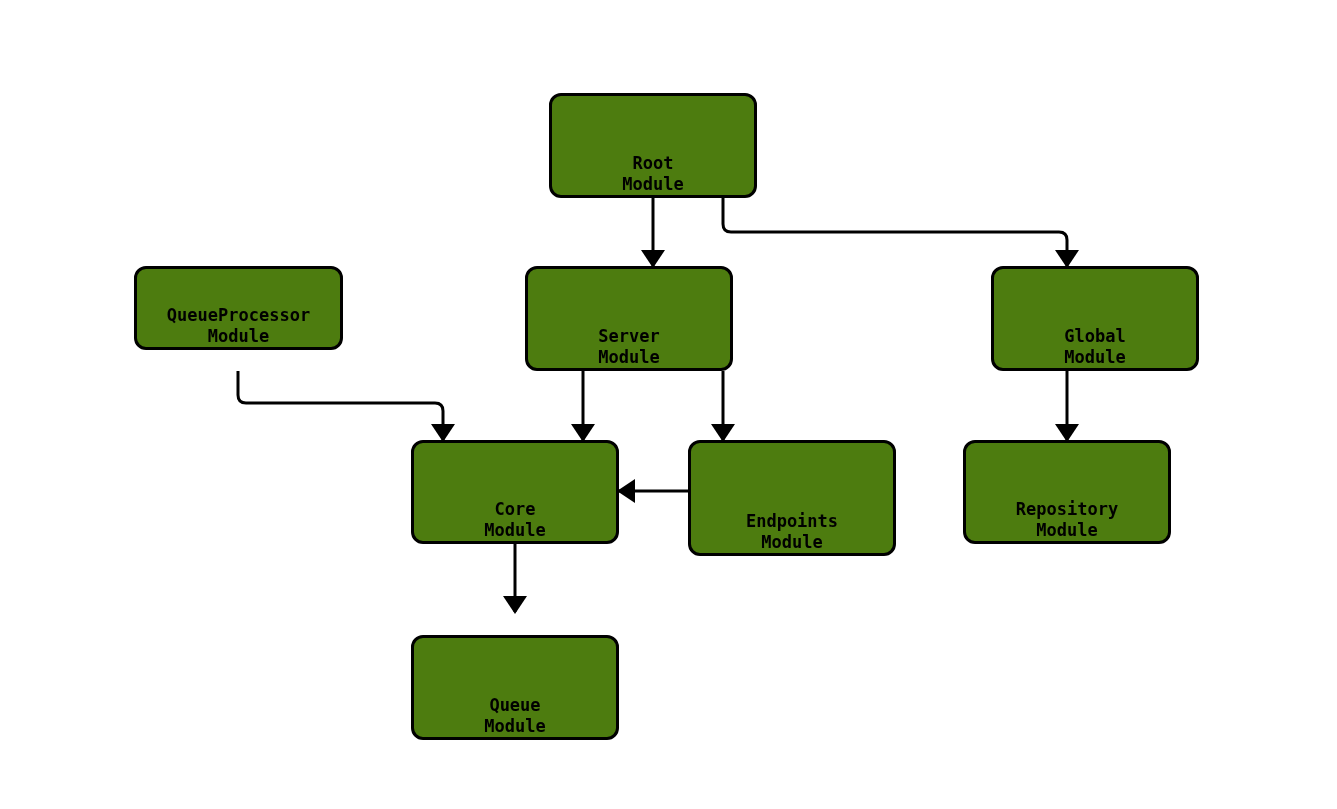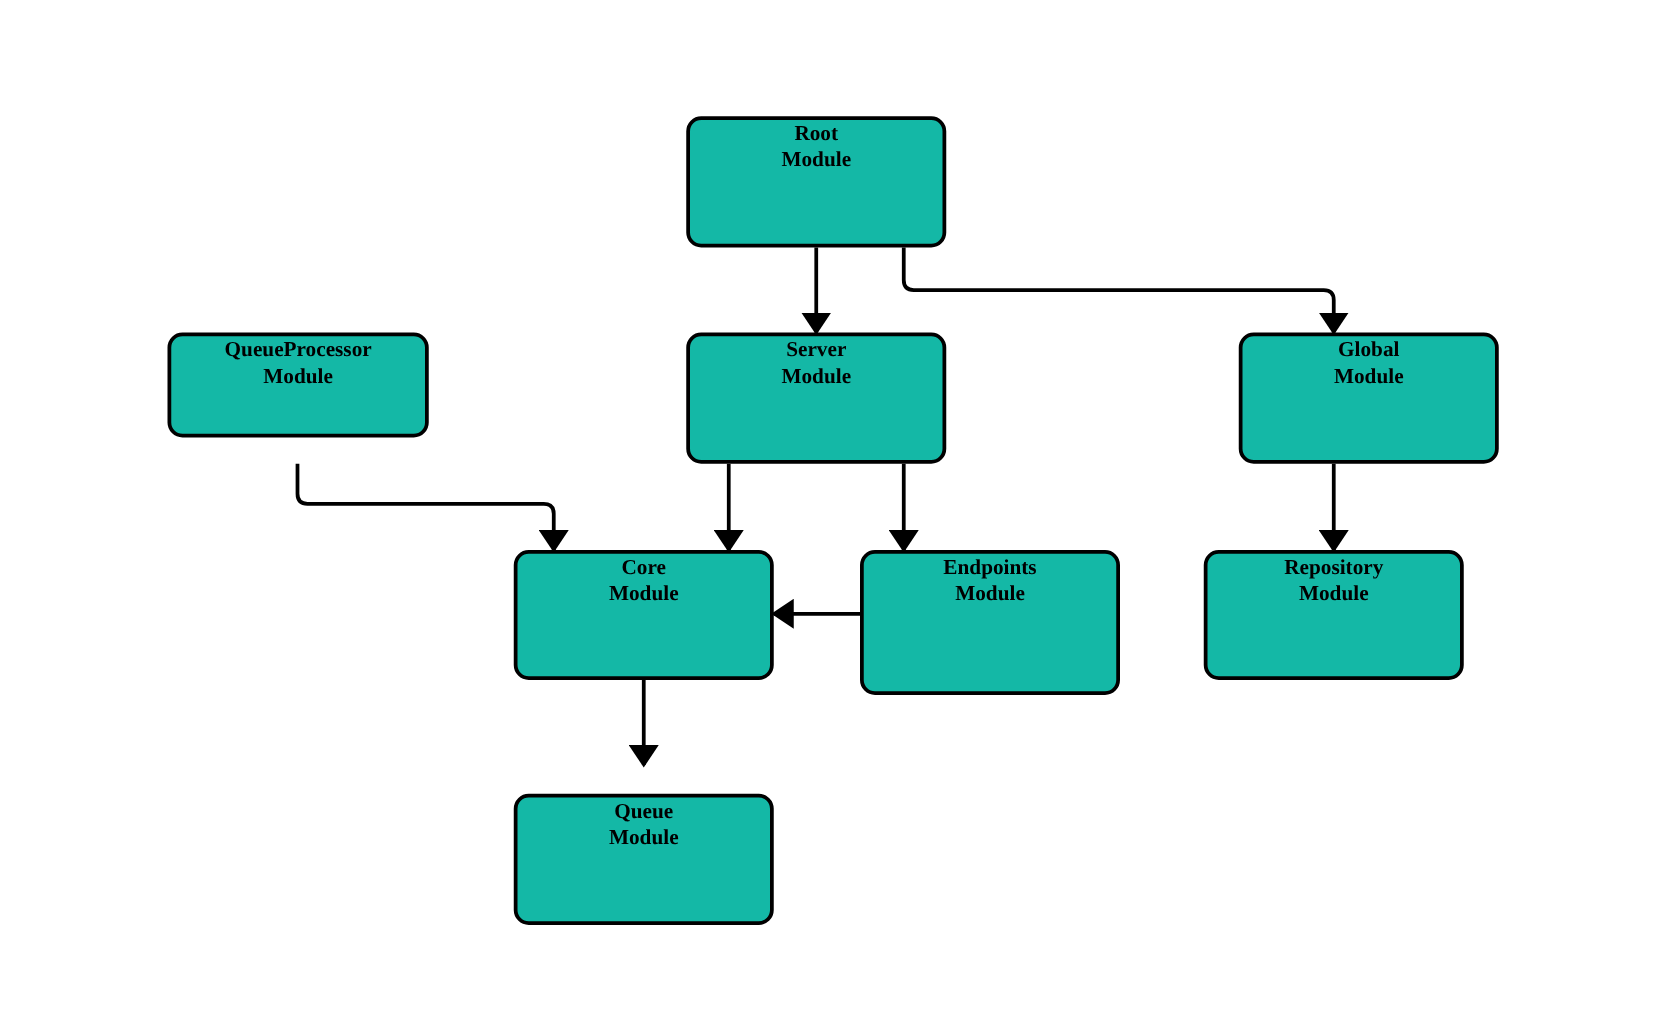--- a/index.html
+++ b/index.html
@@ -23,40 +23,39 @@
     height: 809px;
   }
   .edge {
     fill: none;
     stroke: #000000;
     stroke-width: 3;
   }
   .node {
     position: absolute;
     box-sizing: border-box;
-    background: #14b8a6;
+    background: #4d7c0f;
     border: 3px solid #000000;
     border-radius: 12px;
     display: flex;
-    align-items: flex-start;
+    align-items: flex-end;
     justify-content: center;
-    font-family: Liberation Serif, serif;
   }
   .node-label {
     font-size: 17px;
     font-weight: bold;
     line-height: 21px;
     color: #000000;
     text-align: center;
     white-space: pre-line;
   }
   
   .n-root          { left: 549px; top:  93px; width: 208px; height: 105px; }
   .n-queueprocessor{ left: 134px; top: 266px; width: 209px; height: 84px; }
-  .n-server        { left: 549px; top: 266px; width: 208px; height: 105px; }
+  .n-server        { left: 525px; top: 266px; width: 208px; height: 105px; }
   .n-global        { left: 963px; top: 266px; width: 208px; height: 105px; margin-left: 28px; }
   .n-core          { left: 411px; top: 440px; width: 208px; height: 104px; }
   .n-endpoints     { left: 688px; top: 440px; width: 208px; height: 116px; }
   .n-repository    { left: 963px; top: 440px; width: 208px; height: 104px; }
   .n-queue         { left: 411px; top: 612px; width: 208px; height: 105px; margin-top: 23px; }
 </style>
 </head>
 <body>
 
 <div class="canvas">

